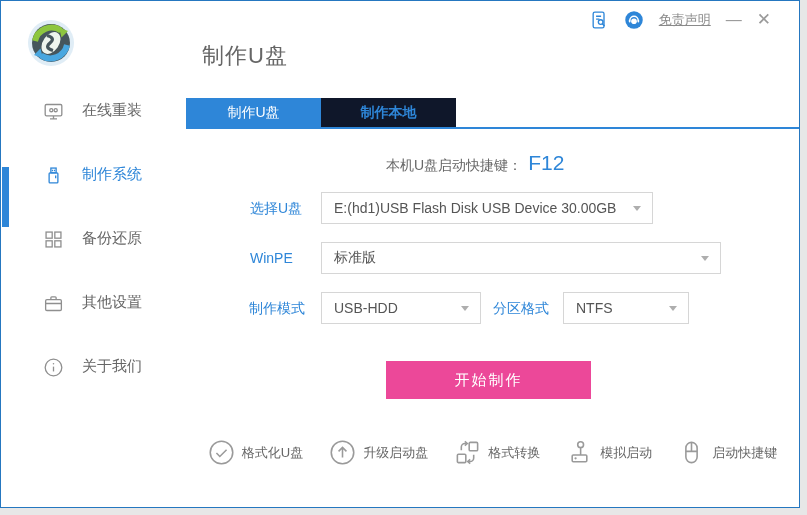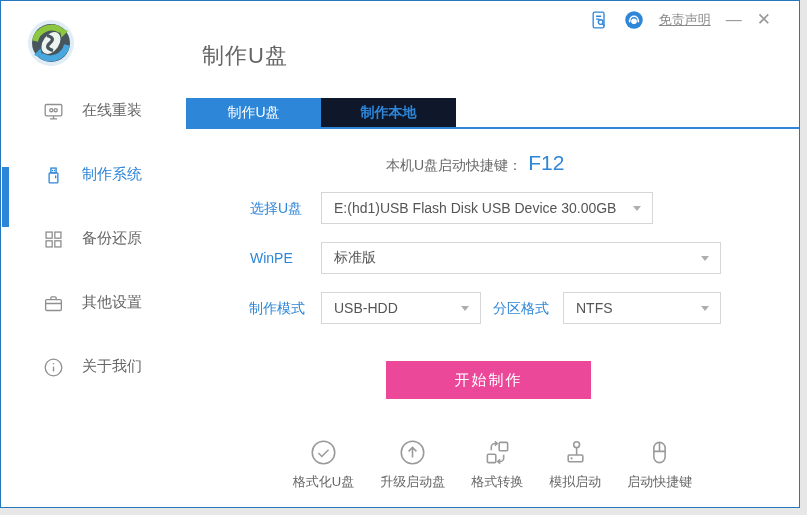--- a/index.html
+++ b/index.html
@@ -53,21 +53,21 @@
   .dd-arrow { position:absolute; right:11px; top:13px; width:0; height:0;
               border-left:4.5px solid transparent; border-right:4.5px solid transparent;
               border-top:5.5px solid #aeaeae; }
   .start-btn { position:absolute; left:385px; top:360px; width:205px; height:38px;
                background:#ec4899; color:#fff; font-size:15px; letter-spacing:2px;
                display:flex; align-items:center; justify-content:center;
                border:none; cursor:pointer; font-family:inherit; }
   
   .tools { position:absolute; left:185px; right:0; top:438px;
            display:flex; justify-content:center; gap:26px; }
-  .tool { display:flex; flex-direction:column; align-items:center; gap:7px; cursor:pointer; }
+  .tool { display:flex; flex-direction:row; align-items:center; gap:7px; cursor:pointer; }
   .tool .t-icon { width:27px; height:27px; color:#9a9a9a; display:flex; }
   .tool .t-label { font-size:13px; color:#666; white-space:nowrap; }
   svg { display:block; width:100%; height:100%; }
 </style>
 </head>
 <body>
 
 <div class="window">
 
   <div class="logo">
@@ -185,21 +185,21 @@
     <span>标准版</span>
     <span class="dd-arrow"></span>
   </div>
 
   <span class="f-label" style="left:248px; top:299px;">制作模式</span>
   <div class="dropdown" style="left:320px; top:291px; width:160px;">
     <span>USB-HDD</span>
     <span class="dd-arrow"></span>
   </div>
   <span class="f-label" style="left:492px; top:299px;">分区格式</span>
-  <div class="dropdown" style="left:562px; top:291px; width:158px;">
+  <div class="dropdown" style="left:562px; top:291px; width:126px;">
     <span>NTFS</span>
     <span class="dd-arrow"></span>
   </div>
 
   <button class="start-btn">开始制作</button>
 
   <div class="tools">
     <div class="tool">
       <span class="t-icon">
         <svg viewBox="0 0 24 24" fill="none" stroke="currentColor" stroke-width="1.4">

